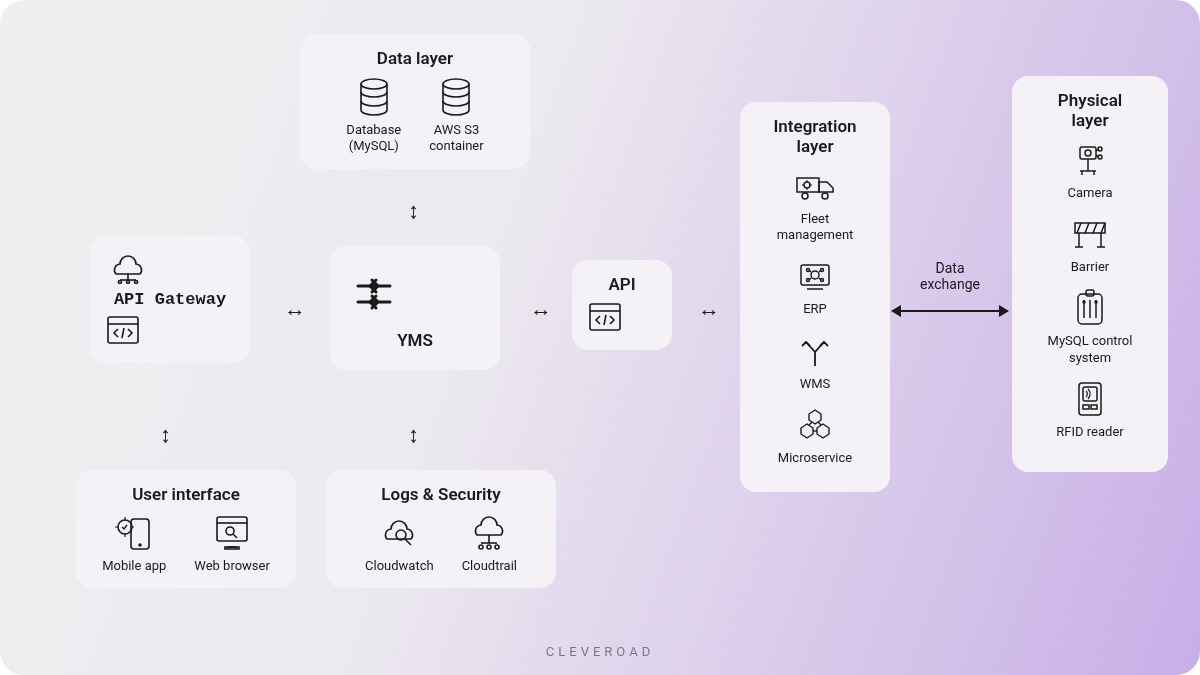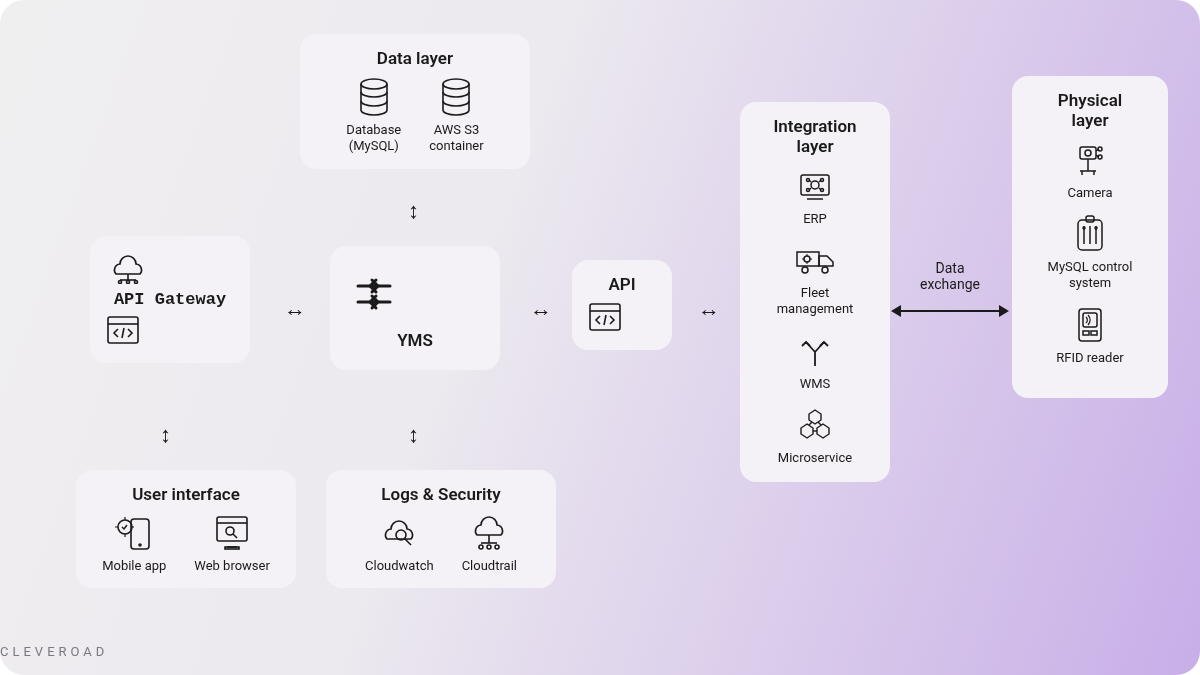--- a/index.html
+++ b/index.html
@@ -61,21 +61,21 @@
   .label-float {
     position: absolute;
     font-size: 14px;
     text-align: center;
     color: #1a1a1a;
   }
   .footer {
     position: absolute;
     left: 0; right: 0;
     bottom: 16px;
-    text-align: left;
+    text-align: center;
     font-size: 13px;
     letter-spacing: 4px;
     color: #7a7880;
   }
   .longarrow {
     position: absolute;
     height: 2px;
     background: #1a1a1a;
   }
   .longarrow::before, .longarrow::after {
@@ -221,57 +221,57 @@
               <line x1="22" y1="21" x2="26" y2="25"></line>
             <line x1="16" y1="28" x2="26" y2="28" transform="translate(0 6)"></line>
             <rect x="14" y="34" width="14" height="2"></rect>
           </svg>
         </div>
         <span>Web browser</span>
       </div>
     </div>
   </div>
 
-  <div class="card vcol" style="left:740px; top:102px; width:150px; padding-bottom:16px;">
+  <div class="card vcol" style="left:740px; top:102px; width:150px; padding-bottom:26px;">
     <div class="card-title" style="white-space:pre-line; line-height:1.2;">Integration
 layer</div>
+    <div class="cell">
+      <div class="icon-wrap">
+        <svg width="44" height="36" viewBox="0 0 44 36" fill="none" stroke="#1a1a1a" stroke-width="1.5">
+          <rect x="4" y="10" width="22" height="14"></rect>
+          <path d="M26 14 h8 l6 6 v4 h-14 z"></path>
+          <circle cx="12" cy="28" r="3"></circle>
+            <circle cx="32" cy="28" r="3"></circle>
+          <circle cx="14" cy="17" r="3"></circle>
+          <path d="M14 14 v-2 M14 20 v2 M11 17 h-2 M17 17 h2" stroke-width="1"></path>
+        </svg>
+      </div>
+      <span style="white-space:pre-line;">Fleet
+management</span>
+    </div>
     <div class="cell">
       <div class="icon-wrap">
         <svg width="40" height="38" viewBox="0 0 40 38" fill="none" stroke="#1a1a1a" stroke-width="1.5">
           <rect x="6" y="8" width="28" height="20" rx="2"></rect>
           <line x1="12" y1="32" x2="28" y2="32"></line>
           <circle cx="20" cy="18" r="4"></circle>
           <circle cx="13" cy="13" r="1.5"></circle>
             <circle cx="27" cy="13" r="1.5"></circle>
           <circle cx="13" cy="23" r="1.5"></circle>
             <circle cx="27" cy="23" r="1.5"></circle>
           <line x1="16" y1="15" x2="14" y2="13"></line>
             <line x1="24" y1="15" x2="26" y2="13"></line>
           <line x1="16" y1="21" x2="14" y2="23"></line>
             <line x1="24" y1="21" x2="26" y2="23"></line>
         </svg>
       </div>
       <span>ERP</span>
     </div>
     <div class="cell">
       <div class="icon-wrap">
-        <svg width="44" height="36" viewBox="0 0 44 36" fill="none" stroke="#1a1a1a" stroke-width="1.5">
-          <rect x="4" y="10" width="22" height="14"></rect>
-          <path d="M26 14 h8 l6 6 v4 h-14 z"></path>
-          <circle cx="12" cy="28" r="3"></circle>
-            <circle cx="32" cy="28" r="3"></circle>
-          <circle cx="14" cy="17" r="3"></circle>
-          <path d="M14 14 v-2 M14 20 v2 M11 17 h-2 M17 17 h2" stroke-width="1"></path>
-        </svg>
-      </div>
-      <span style="white-space:pre-line;">Fleet
-management</span>
-    </div>
-    <div class="cell">
-      <div class="icon-wrap">
         <svg width="38" height="38" viewBox="0 0 38 38" fill="none" stroke="#1a1a1a" stroke-width="1.8">
           <path d="M19 34 V20 M19 20 L10 10 M19 20 L28 10"></path>
           <path d="M6 14 l4 -4 l4 4 M24 14 l4 -4 l4 4"></path>
         </svg>
       </div>
       <span>WMS</span>
     </div>
     <div class="cell">
       <div class="icon-wrap">
         <svg width="40" height="38" viewBox="0 0 40 38" fill="none" stroke="#1a1a1a" stroke-width="1.4">
@@ -302,20 +302,36 @@
           <line x1="18" y1="18" x2="18" y2="30"></line>
           <line x1="10" y1="30" x2="26" y2="30"></line>
           <line x1="12" y1="30" x2="12" y2="34"></line>
             <line x1="24" y1="30" x2="24" y2="34"></line>
         </svg>
       </div>
       <span>Camera</span>
     </div>
     <div class="cell">
       <div class="icon-wrap">
+        <svg width="42" height="38" viewBox="0 0 42 38" fill="none" stroke="#1a1a1a" stroke-width="1.5">
+          <rect x="6" y="8" width="30" height="10"></rect>
+          <line x1="12" y1="8" x2="8" y2="18"></line>
+            <line x1="20" y1="8" x2="16" y2="18"></line>
+          <line x1="28" y1="8" x2="24" y2="18"></line>
+            <line x1="36" y1="8" x2="32" y2="18"></line>
+          <line x1="10" y1="18" x2="10" y2="32"></line>
+            <line x1="32" y1="18" x2="32" y2="32"></line>
+          <line x1="6" y1="32" x2="14" y2="32"></line>
+            <line x1="28" y1="32" x2="36" y2="32"></line>
+        </svg>
+      </div>
+      <span>Barrier</span>
+    </div>
+    <div class="cell">
+      <div class="icon-wrap">
         <svg width="36" height="40" viewBox="0 0 36 40" fill="none" stroke="#1a1a1a" stroke-width="1.5">
           <rect x="6" y="6" width="24" height="30" rx="4"></rect>
           <rect x="14" y="2" width="8" height="6" rx="2"></rect>
           <line x1="12" y1="12" x2="12" y2="30"></line>
             <line x1="18" y1="12" x2="18" y2="30"></line>
             <line x1="24" y1="12" x2="24" y2="30"></line>
           <circle cx="12" cy="14" r="1"></circle>
             <circle cx="24" cy="14" r="1"></circle>
         </svg>
       </div>

